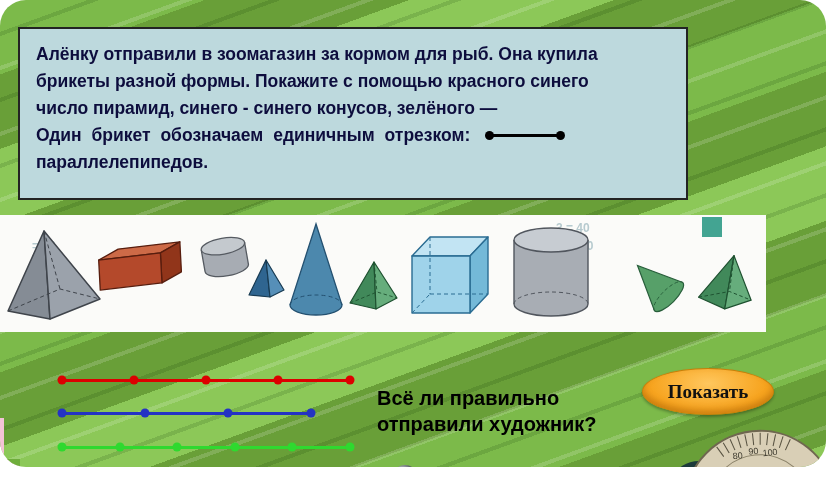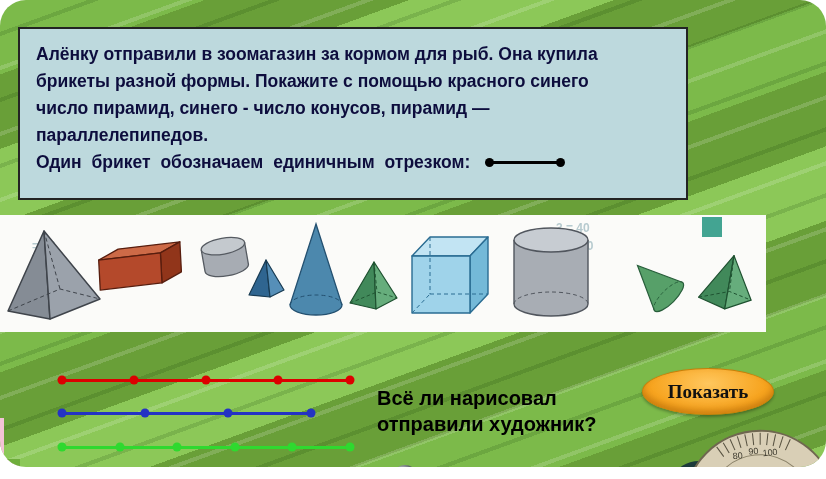--- a/index.html
+++ b/index.html
@@ -70,30 +70,30 @@
   .pink-corner-mask { position:absolute; left:0; top:459px; width:20px; height:20px; background:#6fae3c; border-bottom-left-radius:18px; }
 </style>
 </head>
 <body>
 
 <div class="stage">
 
   <div class="task-box">
     <div class="task-line">Алёнку отправили в зоомагазин за кормом для рыб. Она купила</div>
     <div class="task-line">брикеты разной формы. Покажите с помощью красного синего</div>
-    <div class="task-line">число пирамид, синего - число конусов, пирамид —</div>
-    <div class="task-line">параллелепипедов.</div>
+    <div class="task-line">число пирамид, синего - синего конусов, зелёного —</div>
     <div class="task-line task-line-last">
       <span class="spaced">Один брикет обозначаем единичным отрезком:</span>
       <span class="unit-seg">
         <span class="us-line"></span>
           <span class="us-dot l"></span>
           <span class="us-dot r"></span>
       </span>
     </div>
+    <div class="task-line">параллелепипедов.</div>
   </div>
 
   <div class="shapes-strip">
     <span class="faint" style="left:32px;top:24px">= 20</span>
     <span class="faint" style="left:556px;top:6px">3 = 40</span>
     <span class="faint" style="left:580px;top:24px">70</span>
     <div class="teal-square"></div>
 
     <svg class="figure" style="left:4px;top:12px" width="100" height="98" viewBox="0 0 100 98">
       <polygon points="40,4 4,84 46,92" fill="#858c95" stroke="#3f444b" stroke-width="1.5" stroke-linejoin="round"></polygon>
@@ -182,21 +182,21 @@
       <div class="seg-line"></div>
       <span class="seg-dot" style="left: 0%;"></span>
       <span class="seg-dot" style="left: 20%;"></span>
       <span class="seg-dot" style="left: 40%;"></span>
       <span class="seg-dot" style="left: 60%;"></span>
       <span class="seg-dot" style="left: 80%;"></span>
       <span class="seg-dot" style="left: 100%;"></span>
     </div>
 
   <div class="question">
-    <div>Всё ли нарисовал</div>
+    <div>Всё ли правильно</div>
     <div>отправили художник?</div>
   </div>
 
   <button class="show-btn">Показать</button>
 
   <div class="sphere"></div>
   <div class="dark-obj"></div>
 
   <svg class="protractor" width="156" height="88" viewBox="0 0 156 88">
     <path d="M2,84 A76,76 0 0 1 154,84 Z" fill="#d9cfb6" stroke="#6f6750" stroke-width="2"></path>

